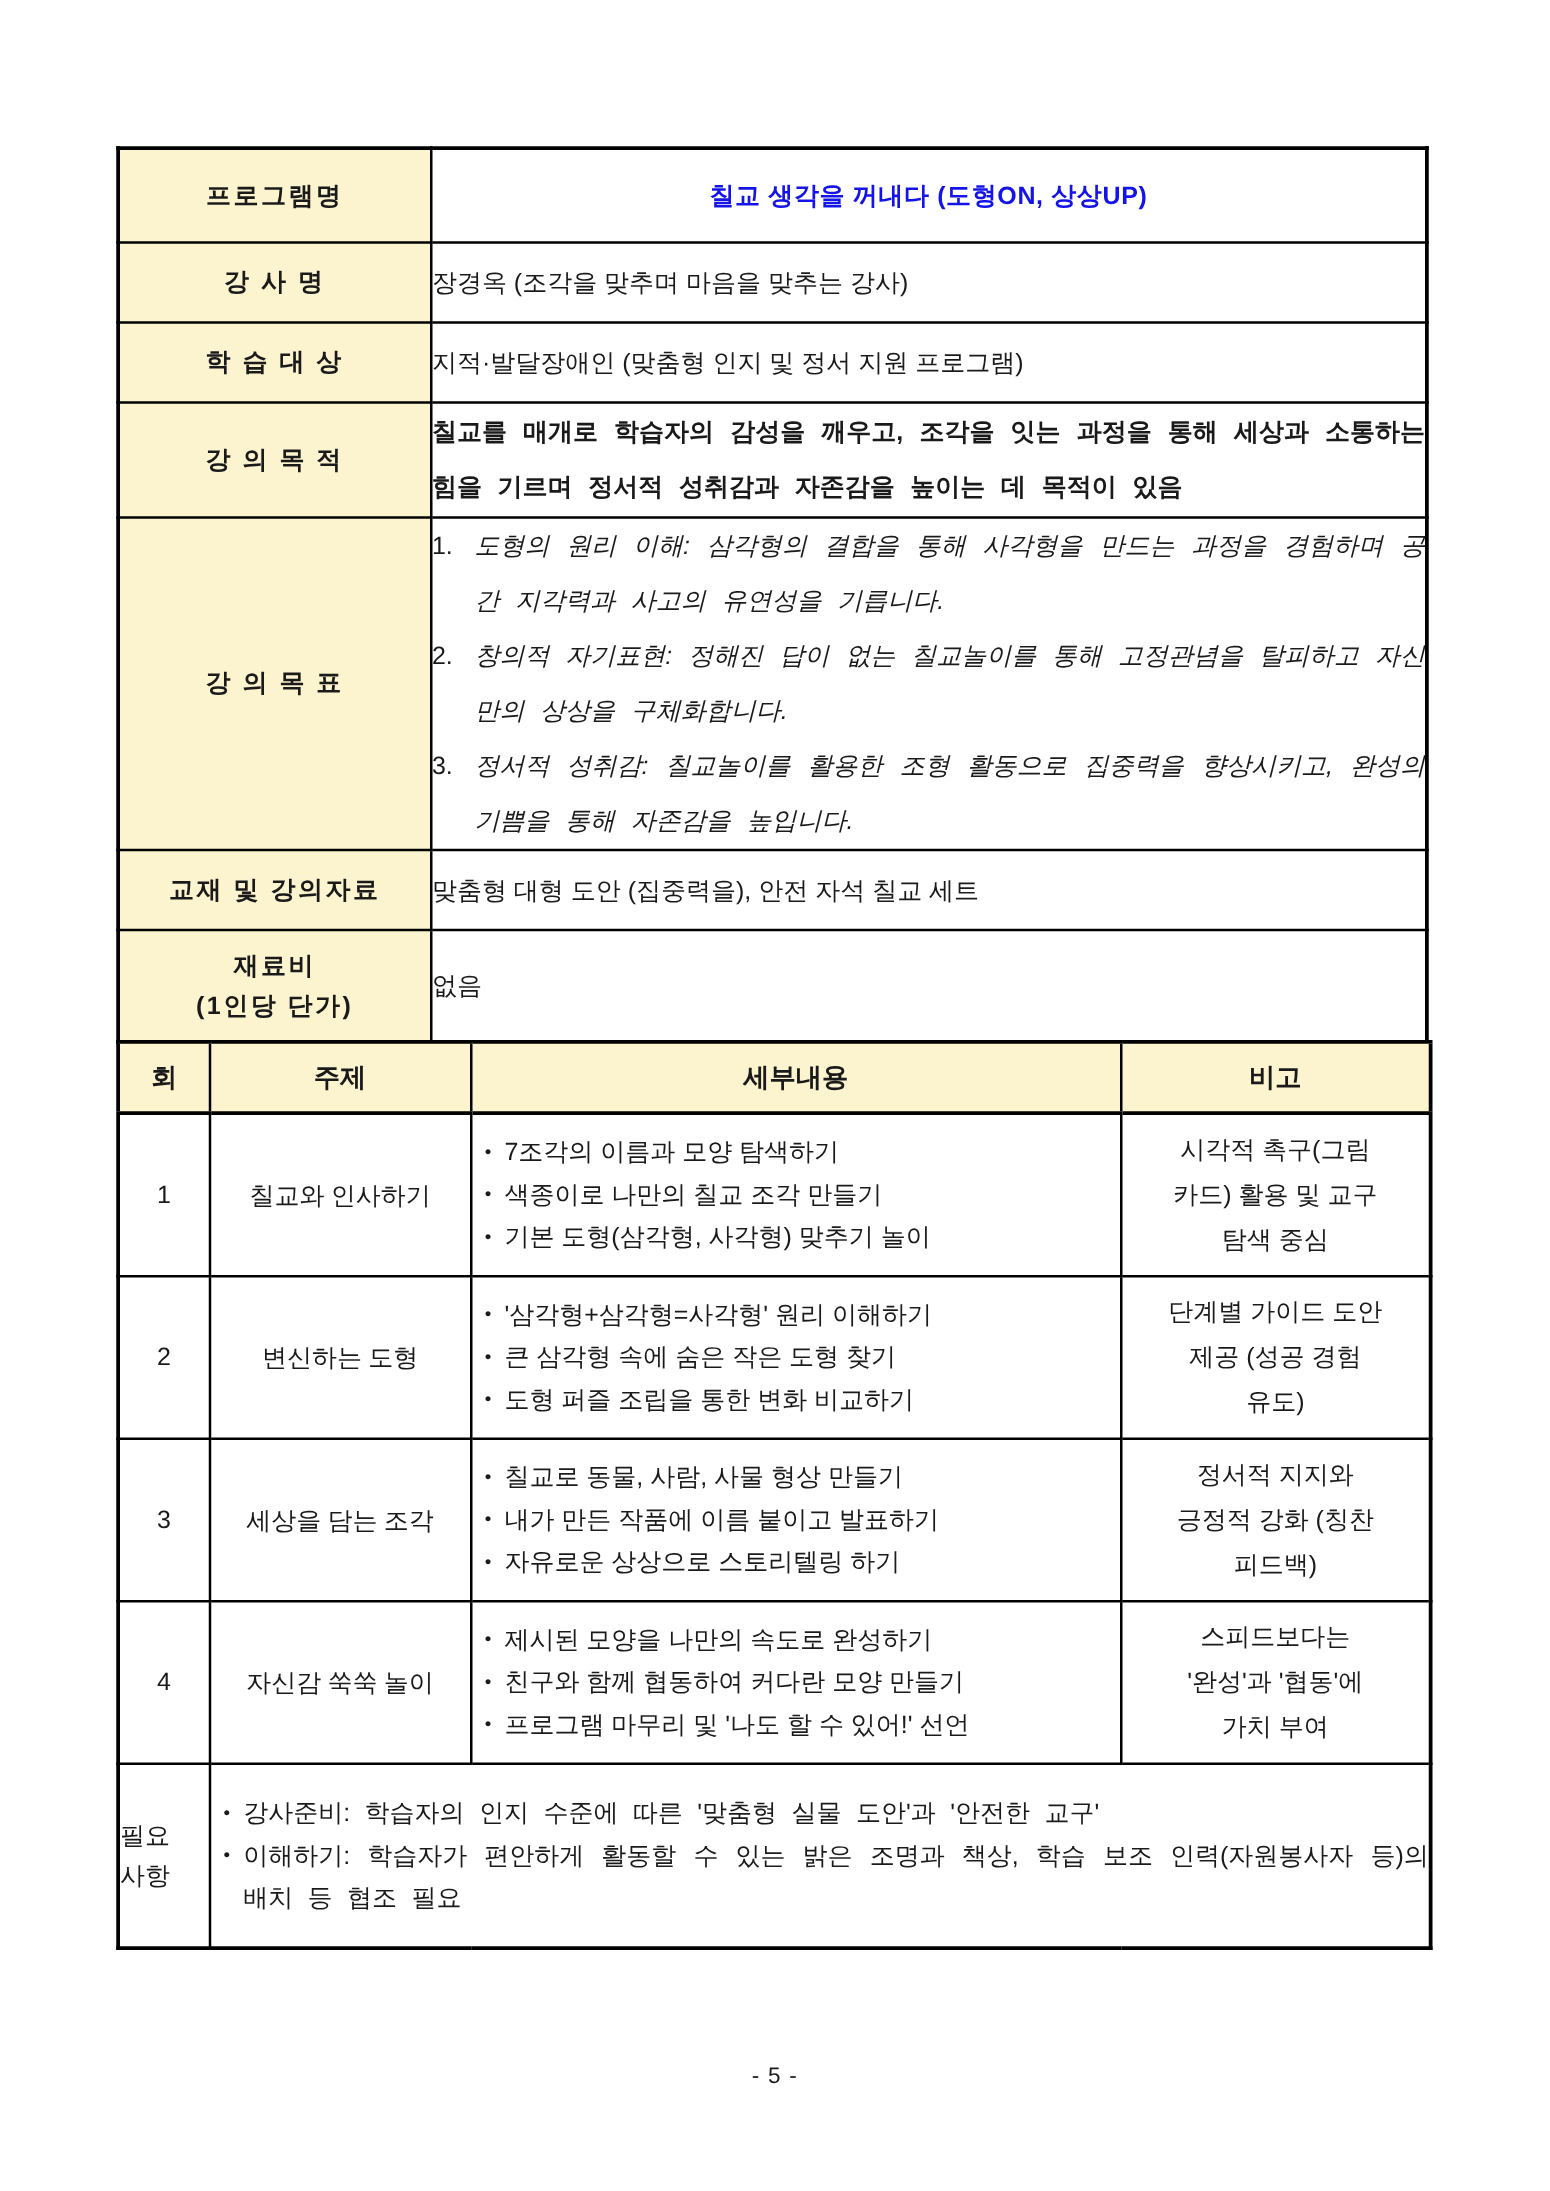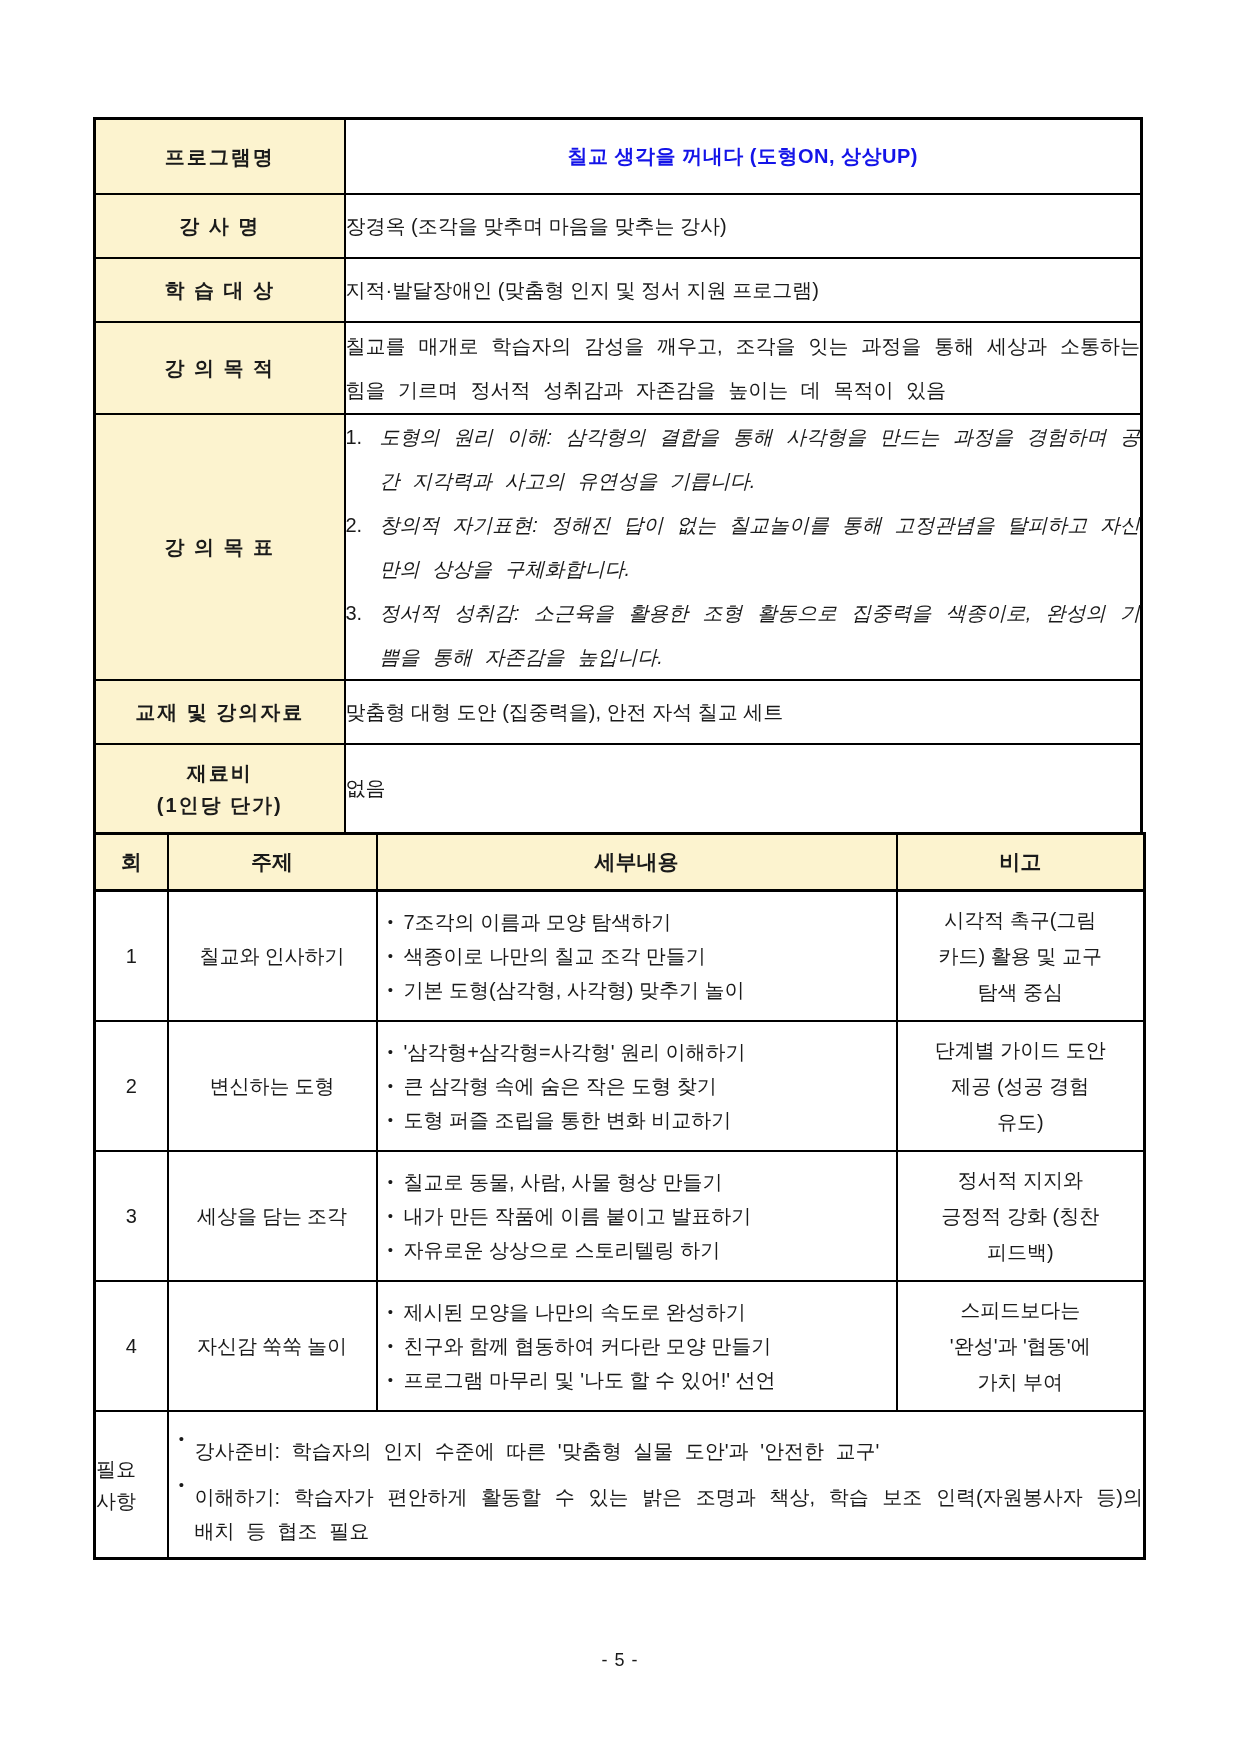--- a/index.html
+++ b/index.html
@@ -54,20 +54,21 @@
     font-weight: bold;
     font-size: 30px;
     color: var(--title-blue, #1414E8);
     letter-spacing: 0.5px;
   }
   .purpose-text {
     text-align: justify;
     word-spacing: 7px;
     line-height: 44px;
     padding: 4px 14px;
+    font-weight: bold;
   }
   .goals-cell { padding: 10px 20px 10px 12px; }
   .goal { display: flex; line-height: 44px; }
   .gno { flex: none; width: 34px; }
   .gtx { flex: 1; text-align: justify; word-spacing: 7px; font-style: italic; }
   
   .tbl-sched { margin-top: -3px; }
   .tbl-sched tr.head th {
     background: var(--cell-header-bg, #FCF3CF);
     height: 54px;
@@ -87,21 +88,21 @@
   .c-note {
     text-align: center;
     white-space: pre-line;
     line-height: 36px;
     padding: 4px 6px;
   }
   .r-req td { border-top: 3px solid #000; height: 145px; }
   .req-lbl { text-align: left; line-height: 1.6; white-space: pre-line; }
   .req-val { padding: 10px 14px 10px 10px; }
   .rline { display: flex; line-height: 34px; }
-  .rtx { flex: 1; text-align: justify; word-spacing: 6px; margin-top: 12px; }
+  .rtx { flex: 1; text-align: justify; word-spacing: 6px; }
   
   .pagenum {
     position: absolute;
     left: 0;
     top: 1650px;
     width: 1240px;
     text-align: center;
     font-size: 18px;
     letter-spacing: 1px;
     color: #1a1a1a;
@@ -140,21 +141,21 @@
           <div class="goal">
             <span class="gno">1.</span>
             <span class="gtx">도형의 원리 이해: 삼각형의 결합을 통해 사각형을 만드는 과정을 경험하며 공간 지각력과 사고의 유연성을 기릅니다.</span>
           </div>
           <div class="goal">
             <span class="gno">2.</span>
             <span class="gtx">창의적 자기표현: 정해진 답이 없는 칠교놀이를 통해 고정관념을 탈피하고 자신만의 상상을 구체화합니다.</span>
           </div>
           <div class="goal">
             <span class="gno">3.</span>
-            <span class="gtx">정서적 성취감: 소근육을 활용한 조형 활동으로 집중력을 색종이로, 완성의 기쁨을 통해 자존감을 높입니다.</span>
+            <span class="gtx">정서적 성취감: 칠교놀이를 활용한 조형 활동으로 집중력을 향상시키고, 완성의 기쁨을 통해 자존감을 높입니다.</span>
           </div>
         </td>
       </tr>
       <tr class="r-mat">
         <th class="lbl">교재 및 강의자료</th>
         <td class="val">맞춤형 대형 도안 (집중력을), 안전 자석 칠교 세트</td>
       </tr>
       <tr class="r-cost">
         <th class="lbl">재료비
 (1인당 단가)</th>

